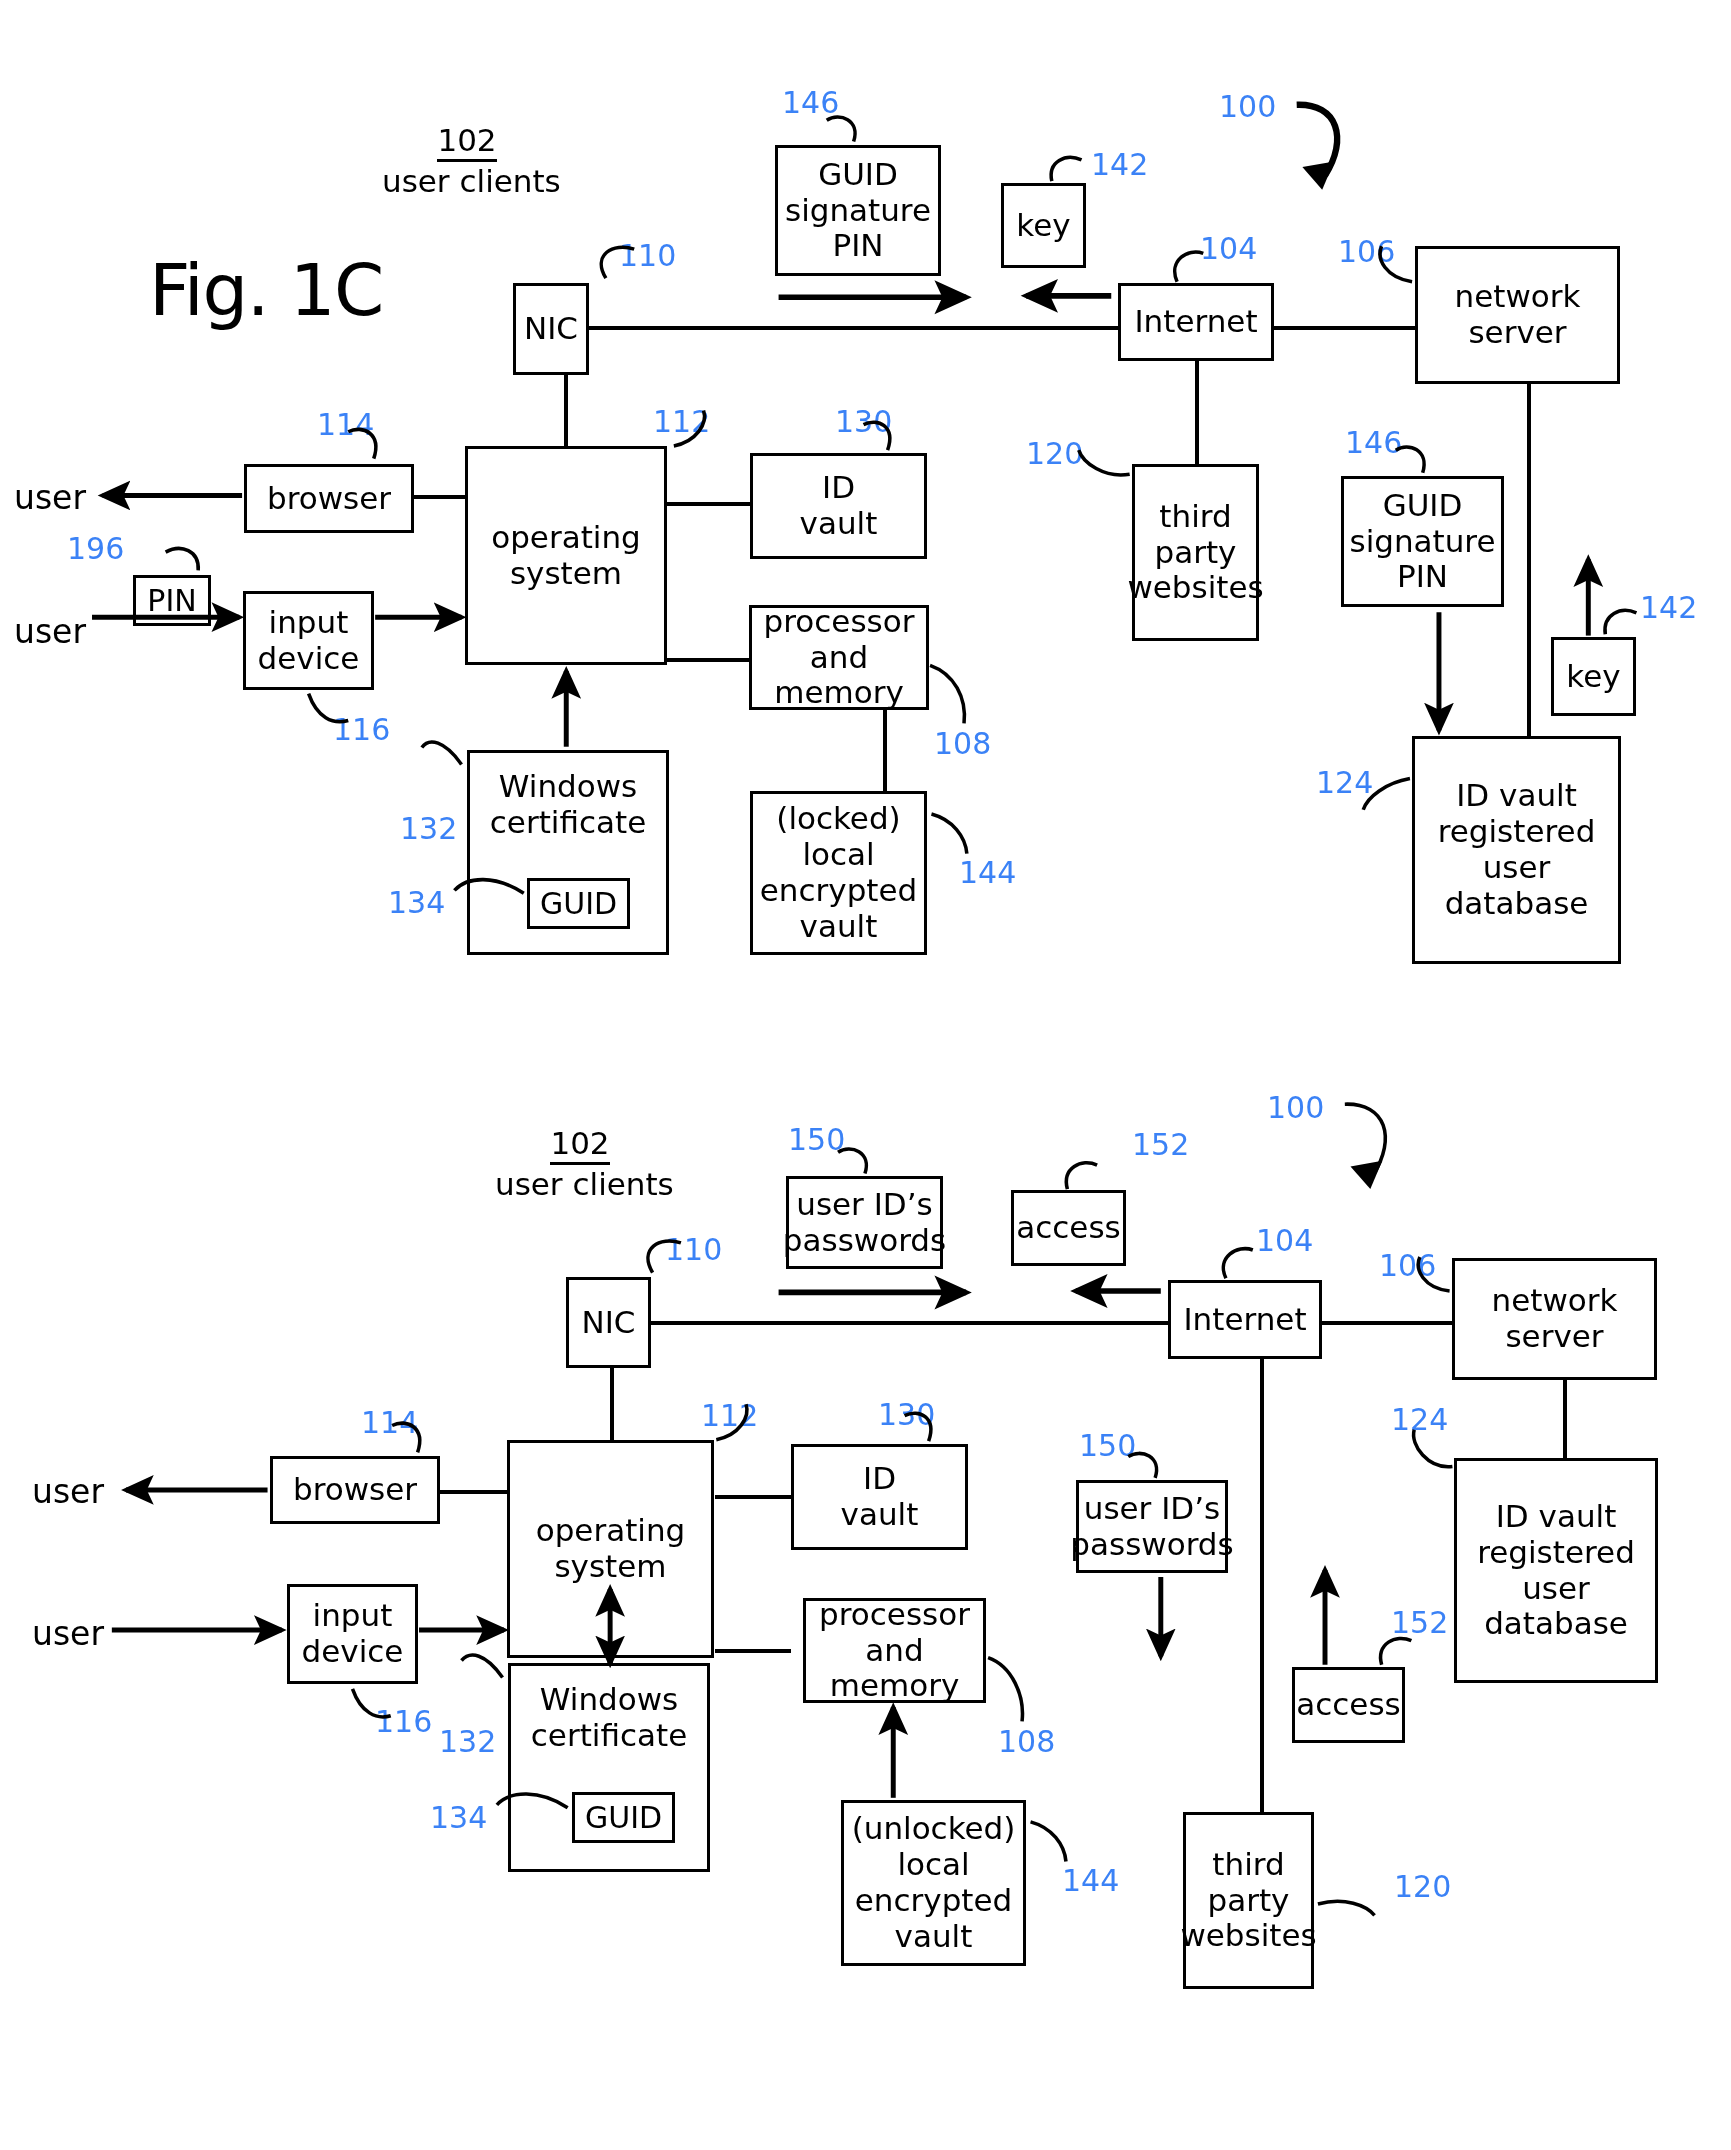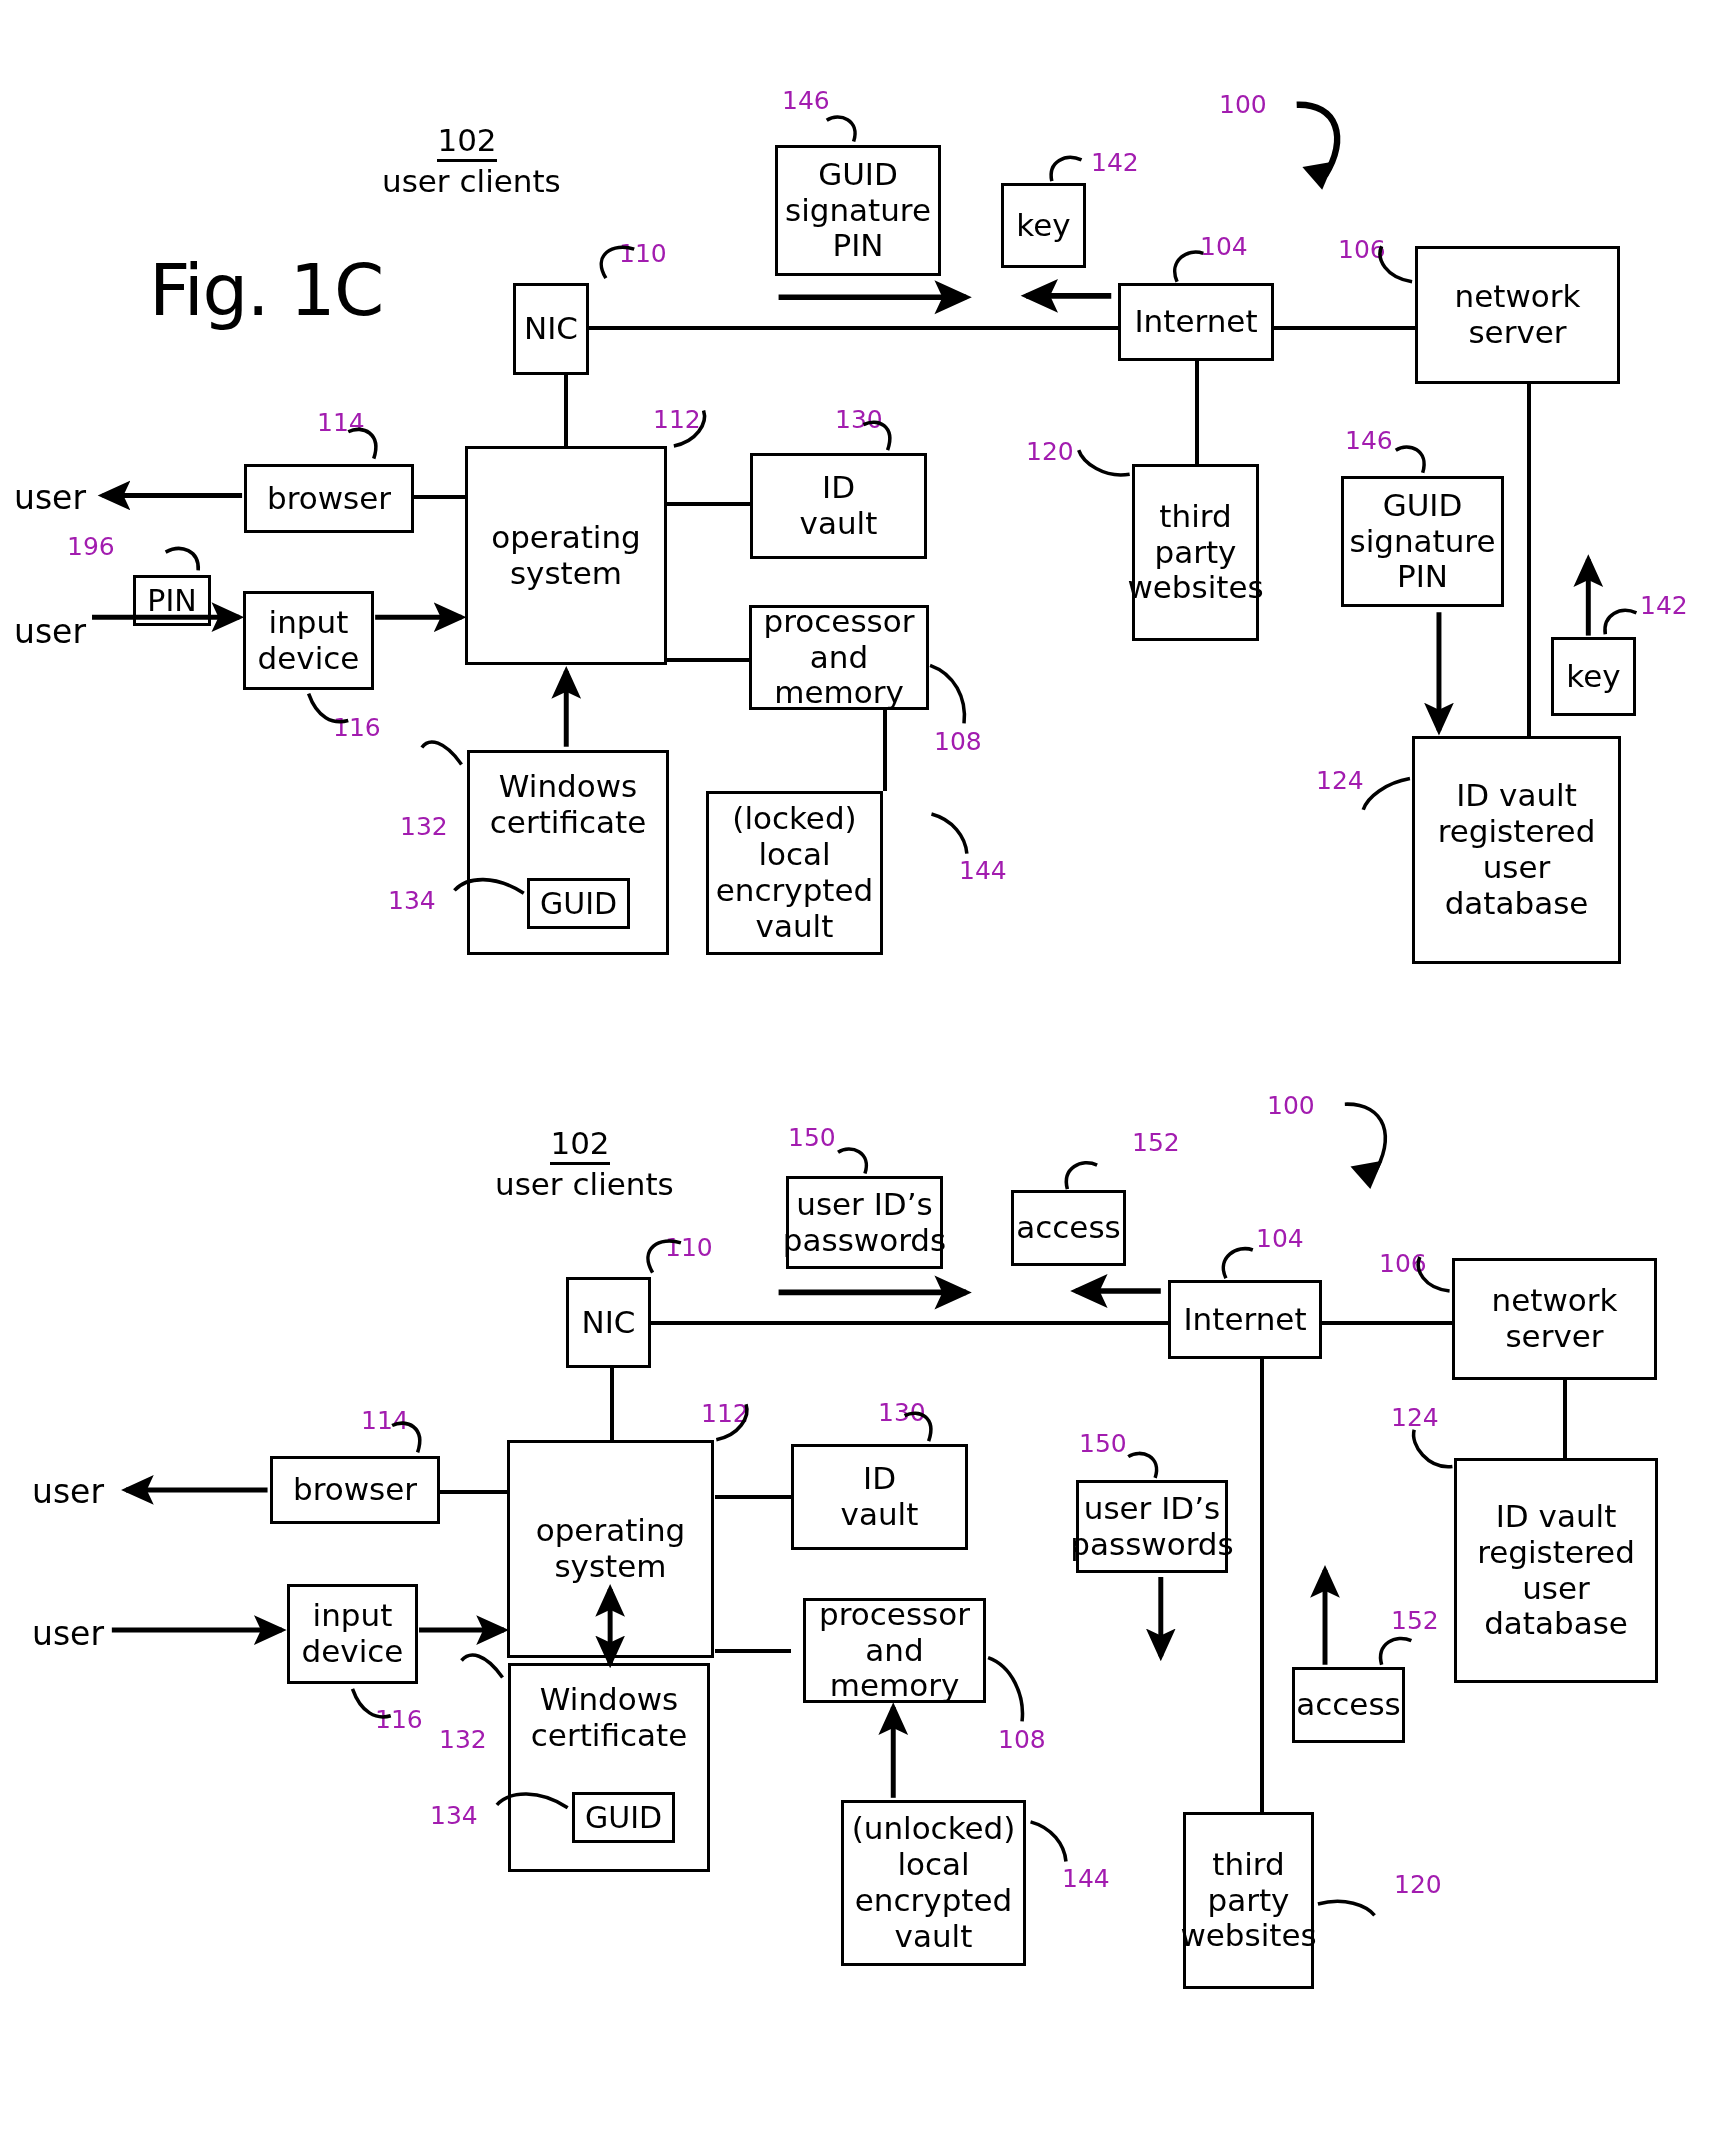--- a/index.html
+++ b/index.html
@@ -9,21 +9,21 @@
              font-size:72px;letter-spacing:-1.4px;color:#000;white-space:nowrap;}
   .group-label{position:absolute;font-size:31px;line-height:1.08;color:#000;white-space:nowrap;}
   .group-label .num{display:block;border-bottom:3.5px solid #000;padding-bottom:1.4px;margin:0 auto;width:fit-content;}
   .group-label .cap{display:block;padding-top:2.8px;}
   .box{position:absolute;border:3.5px solid #000;box-sizing:border-box;display:flex;
        align-items:center;justify-content:center;text-align:center;color:#000;
        font-size:31px;line-height:1.16;background:#fff;}
   .innerbox{position:absolute;border:3.5px solid #000;box-sizing:border-box;display:flex;
        align-items:center;justify-content:center;text-align:center;color:#000;
        font-size:30px;background:#fff;}
-  .ref{position:absolute;font-size:25px;color:#a21caf;white-space:nowrap;line-height:1;}
+  .ref{position:absolute;font-size:30px;color:#3b82f6;white-space:nowrap;line-height:1;}
   .ln{position:absolute;background:#000;}
   .hline{height:3.5px;}
   .vline{width:3.5px;}
   .usr{position:absolute;font-size:33px;color:#000;white-space:nowrap;}
   svg.ov{position:absolute;left:0;top:0;width:1732px;height:2151px;pointer-events:none;}
 </style>
 </head>
 <body>
 
 <div id="root">
@@ -114,21 +114,21 @@
 and memory</div>
   <div class="ref" style="left:934px;top:729px;">108</div>
 
   <div class="box" style="left:467px;top:750px;width:202px;height:205px;align-items:flex-start;padding-top:15.6px;white-space:pre-line;">Windows
 certificate</div>
   <div class="ref" style="left:400px;top:814px;">132</div>
 
   <div class="innerbox" style="left:527px;top:878px;width:103px;height:51px;">GUID</div>
   <div class="ref" style="left:388px;top:888px;">134</div>
 
-  <div class="box" style="left:706px;top:791px;width:177px;height:164px;white-space:pre-line;">(locked)
+  <div class="box" style="left:750px;top:791px;width:177px;height:164px;white-space:pre-line;">(locked)
 local
 encrypted
 vault</div>
   <div class="ref" style="left:959px;top:858px;">144</div>
 
   <div class="usr" style="left:14px;top:478px;">user</div>
   <div class="usr" style="left:14px;top:612px;">user</div>
 
 
   <div class="group-label" style="left:495px;top:1127px;width:170px;">

